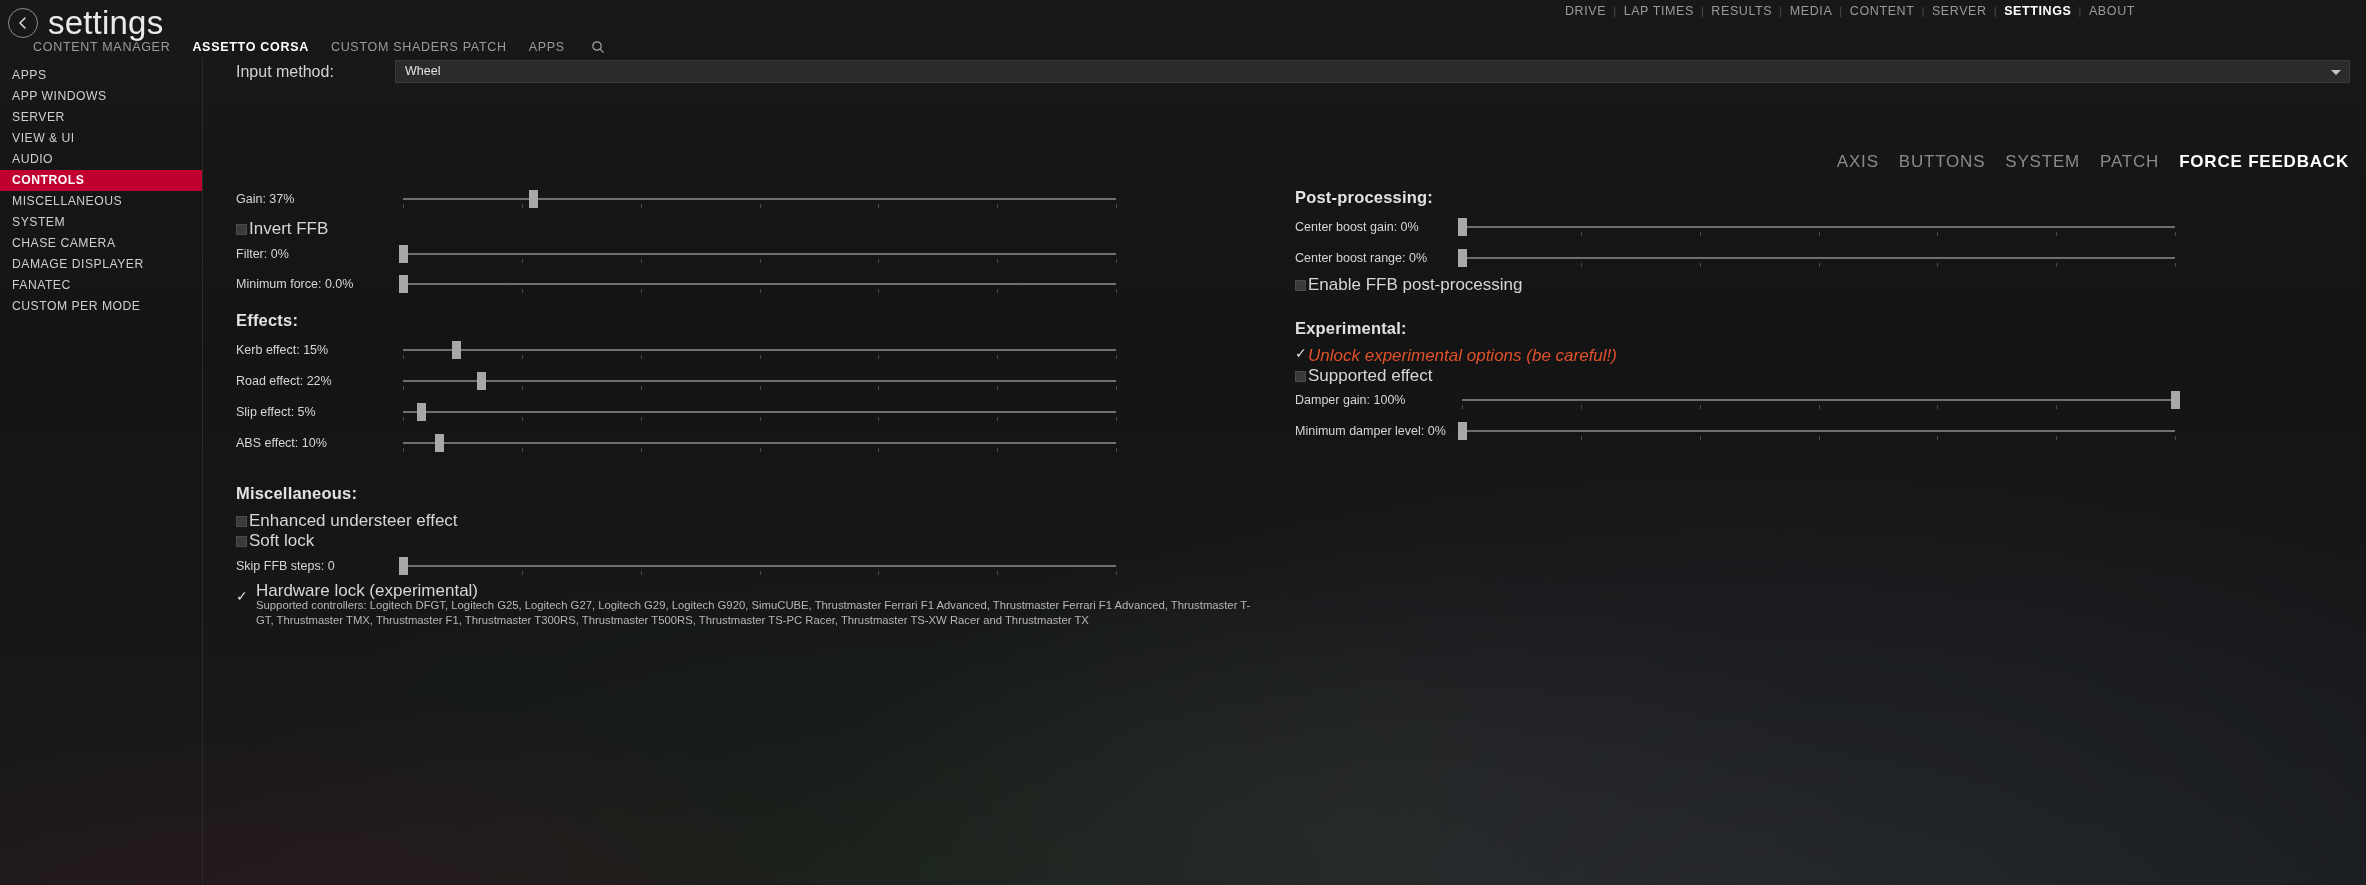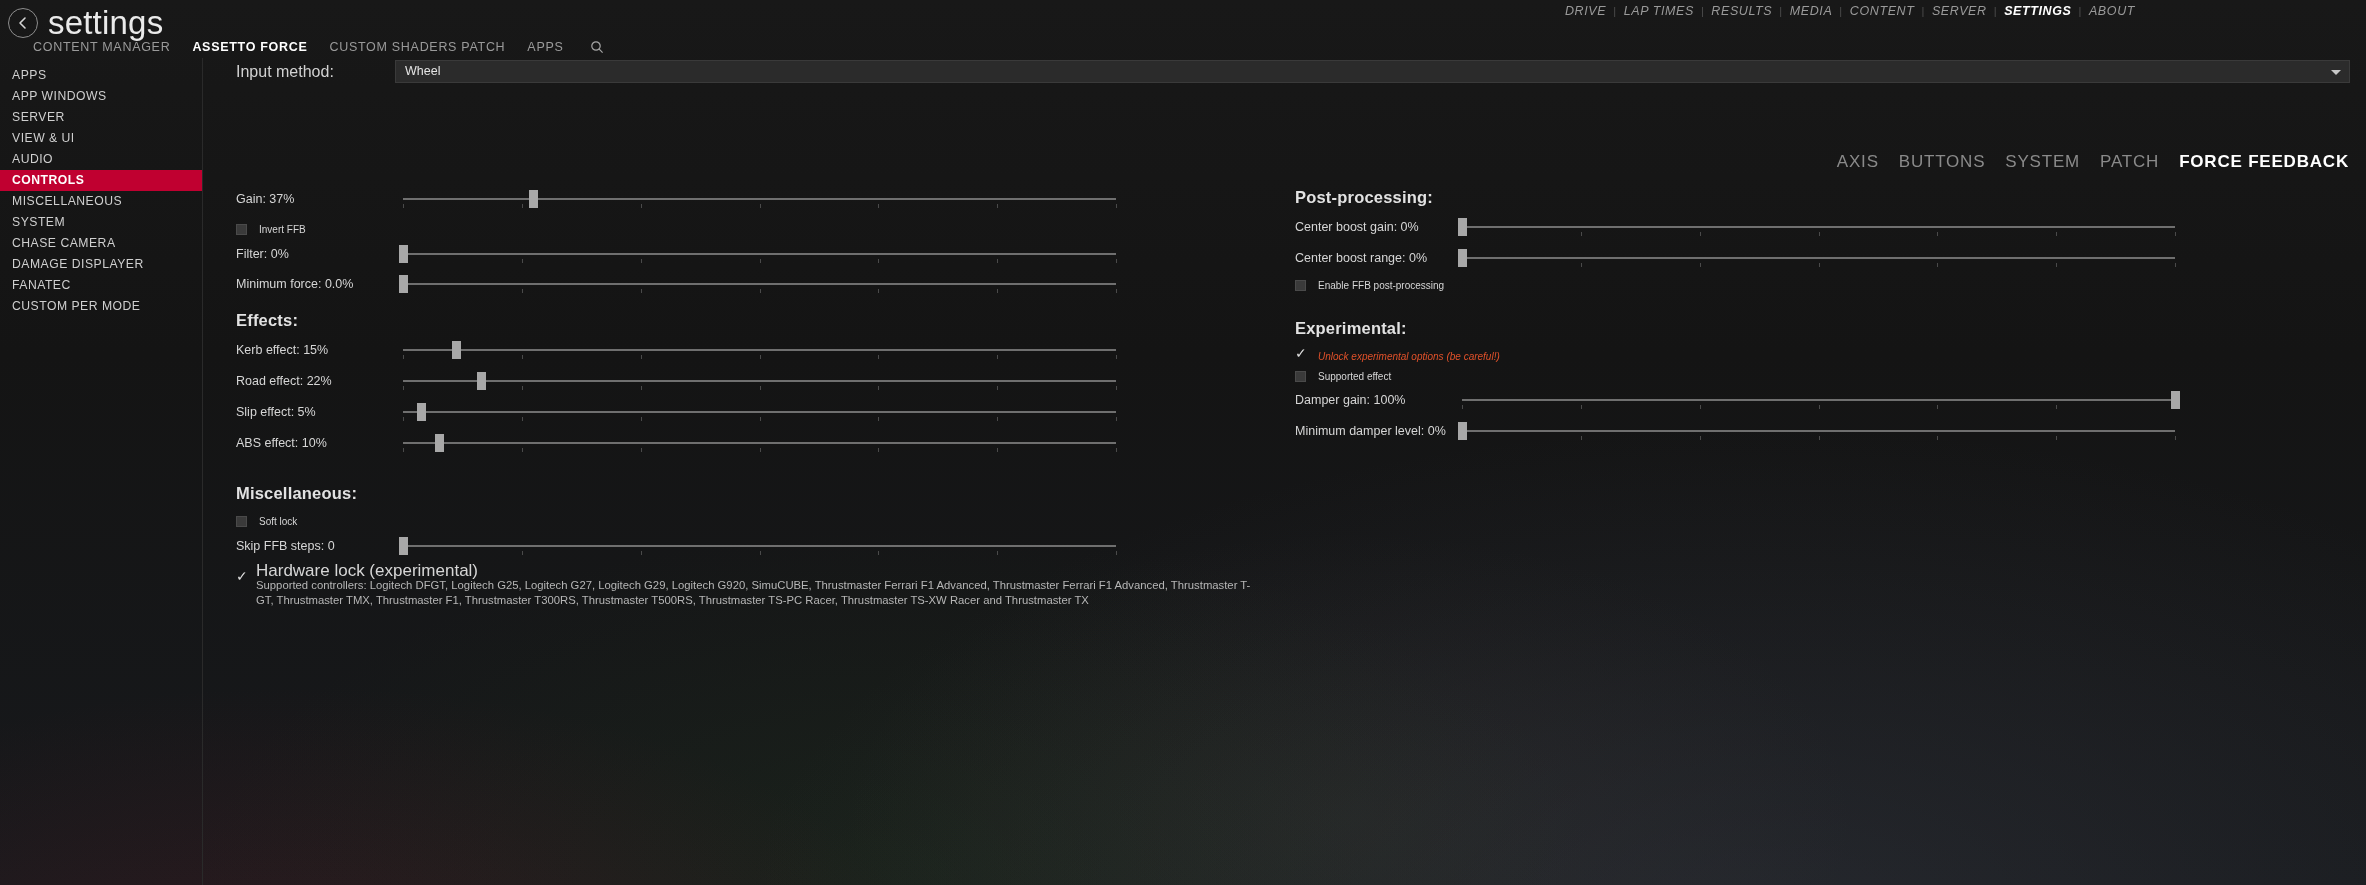--- a/index.html
+++ b/index.html
@@ -34,21 +34,21 @@
     position: absolute; left: 48px; top: 0px;
     font-size: 33px; font-weight: 300; color: #eaeaea;
     letter-spacing: 0.2px; line-height: 46px;
   }
 
   .mainnav {
     position: absolute; right: 12px; top: 0px; height: 22px;
     display: flex; align-items: center; gap: 0px;
     font-size: 12.5px; letter-spacing: 0.6px;
   }
-  .mainnav .nav-item { color: #9a9a9a; padding: 0 7px; line-height: 22px; font-style: italic; }
+  .mainnav .nav-item { color: #9a9a9a; padding: 0 7px; line-height: 22px; }
   .mainnav .nav-item.active { color: #ffffff; font-weight: 700; }
   .mainnav .nav-sep { color: #4d4d4d; font-size: 11px; }
 
   .subtabs {
     position: absolute; left: 33px; top: 36px; height: 22px;
     display: flex; align-items: center; gap: 22px;
     font-size: 12.5px; letter-spacing: 0.7px;
   }
   .subtabs .subtab { color: #9a9a9a; }
   .subtabs .subtab.active { color: #ffffff; font-weight: 700; }
@@ -133,21 +133,21 @@
   .cbrow { position: relative; display: flex; align-items: center; height: 20px; }
   .cbox {
     width: 11px; height: 11px; background: #3a3a3a; border: 1px solid #4a4a4a;
     flex: 0 0 auto; position: relative;
   }
   .cbox.checked { background: transparent; border-color: transparent; }
   .cbox.checked::after {
     content: "✓"; position: absolute; left: -1px; top: -6px;
     font-size: 14px; line-height: 14px; color: #dedede;
   }
-  .cblabel { margin-left: 12px; font-size: 10px; color: #d6d6d6; }
+  .cblabel { margin-left: 2px; font-size: 17px; color: #d6d6d6; }
   .cblabel.warn { color: #e0512a; }
 
   .hwlock { position: relative; display: flex; align-items: flex-start; }
   .hwlock .cbox { margin-top: 11px; }
   .hwlock .txt { margin-left: 9px; }
   .hwlock .t1 { font-size: 17px; color: #d6d6d6; line-height: 15px; }
   .hwlock .t2 {
     font-size: 11.3px; color: #b6b6b6; line-height: 15px;
     width: 1000px;
   }
@@ -178,21 +178,21 @@
         <span class="nav-sep">|</span>
         <span class="nav-item">SERVER</span>
         <span class="nav-sep">|</span>
         <span class="nav-item active">SETTINGS</span>
         <span class="nav-sep">|</span>
         <span class="nav-item">ABOUT</span>
       </div>
 
     <div class="subtabs" id="subtabs">
         <span class="subtab">CONTENT MANAGER</span>
-        <span class="subtab active">ASSETTO FORCE</span>
+        <span class="subtab active">ASSETTO CORSA</span>
         <span class="subtab">CUSTOM SHADERS PATCH</span>
         <span class="subtab">APPS</span>
         <span class="search-icon">
           <svg width="14" height="14" viewBox="0 0 14 14">
             <circle cx="6" cy="6" r="4.2" stroke="#a5a5a5" stroke-width="1.2" fill="none"></circle>
             <line x1="9.2" y1="9.2" x2="12.6" y2="12.6" stroke="#a5a5a5" stroke-width="1.2"></line>
           </svg>
         </span>
       </div>
   </div>
@@ -357,20 +357,24 @@
                 <i style="left: 100%;"></i>
               </div>
               <div class="thumb" style="left: 5%;"></div>
             </div>
           </div>
         </div>
       <div style="height:30px"></div>
       <div class="sec-head">Miscellaneous:</div>
       <div style="height:8px"></div>
       <div id="left-misc">
+          <div class="cbrow">
+            <span class="cbox"></span>
+            <span class="cblabel">Enhanced understeer effect</span>
+          </div>
           <div></div>
           <div class="cbrow">
             <span class="cbox"></span>
             <span class="cblabel">Soft lock</span>
           </div>
           <div style="height: 4px;"></div>
           <div class="row">
             <div class="rlabel">Skip FFB steps: 0</div>
             <div class="slider">
               <div class="track"></div>

